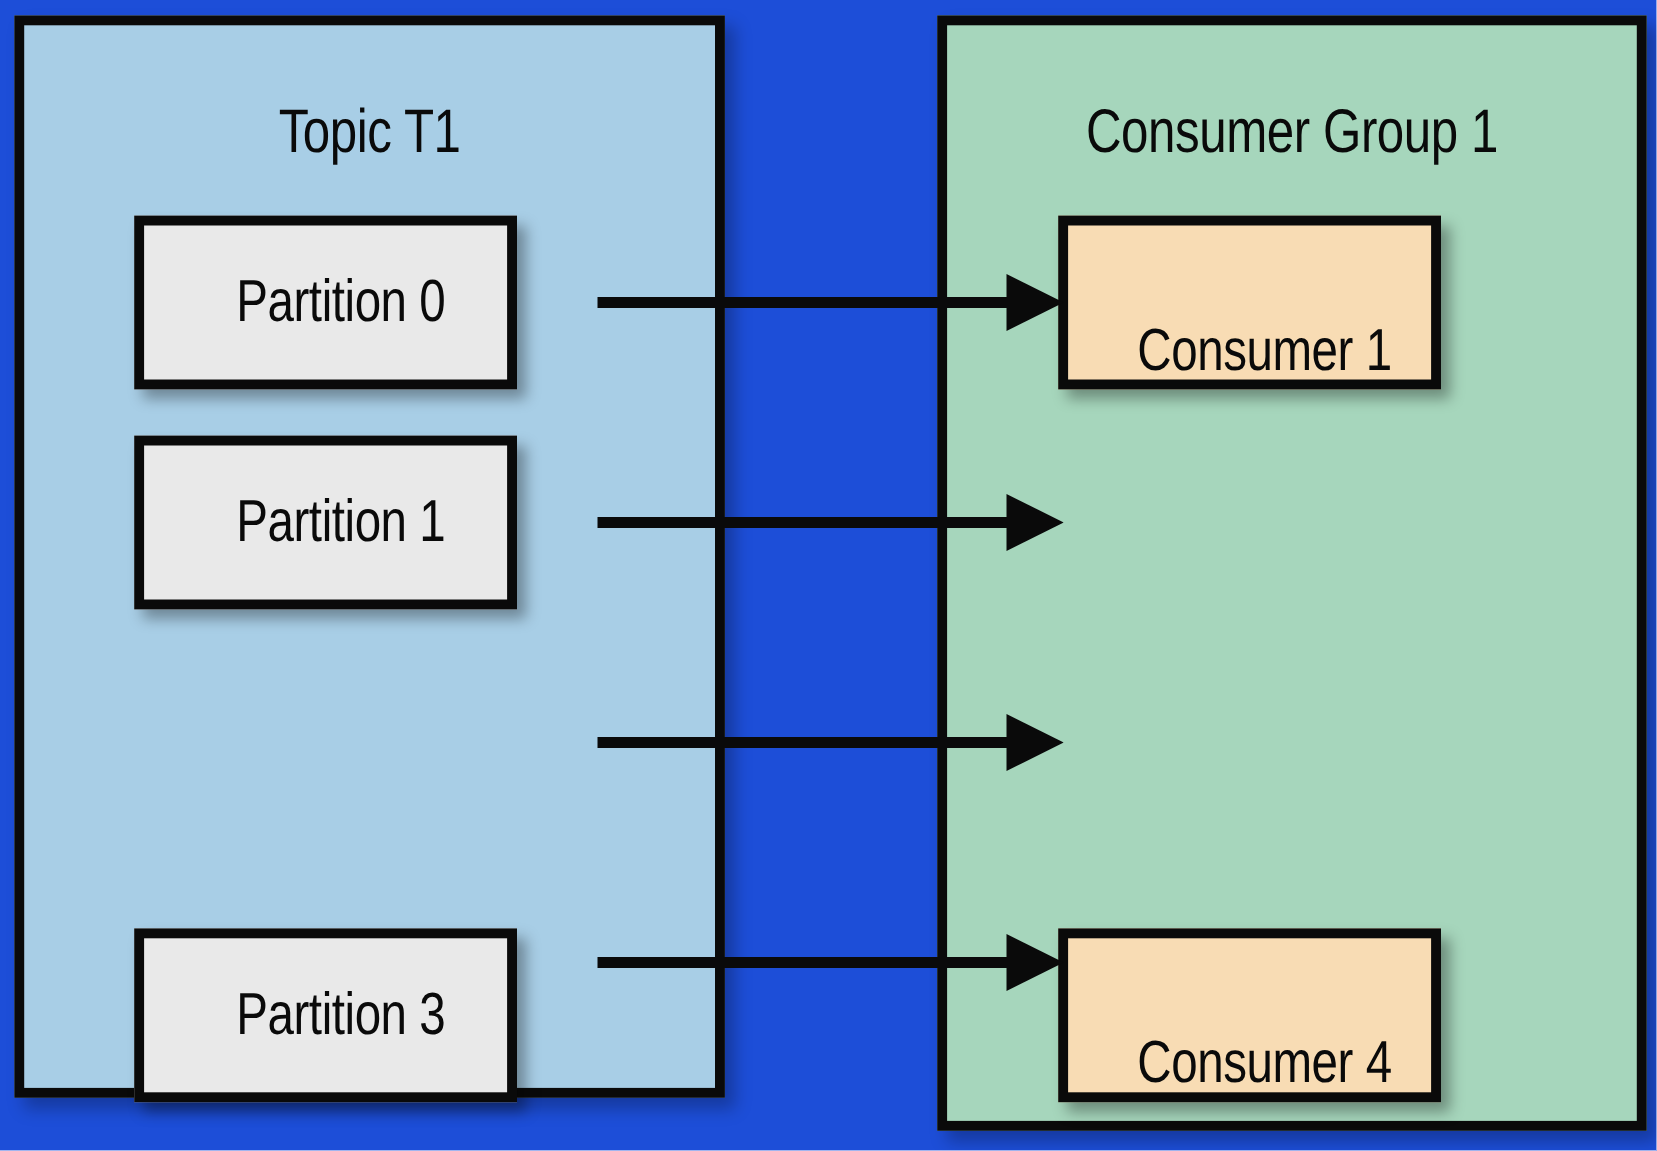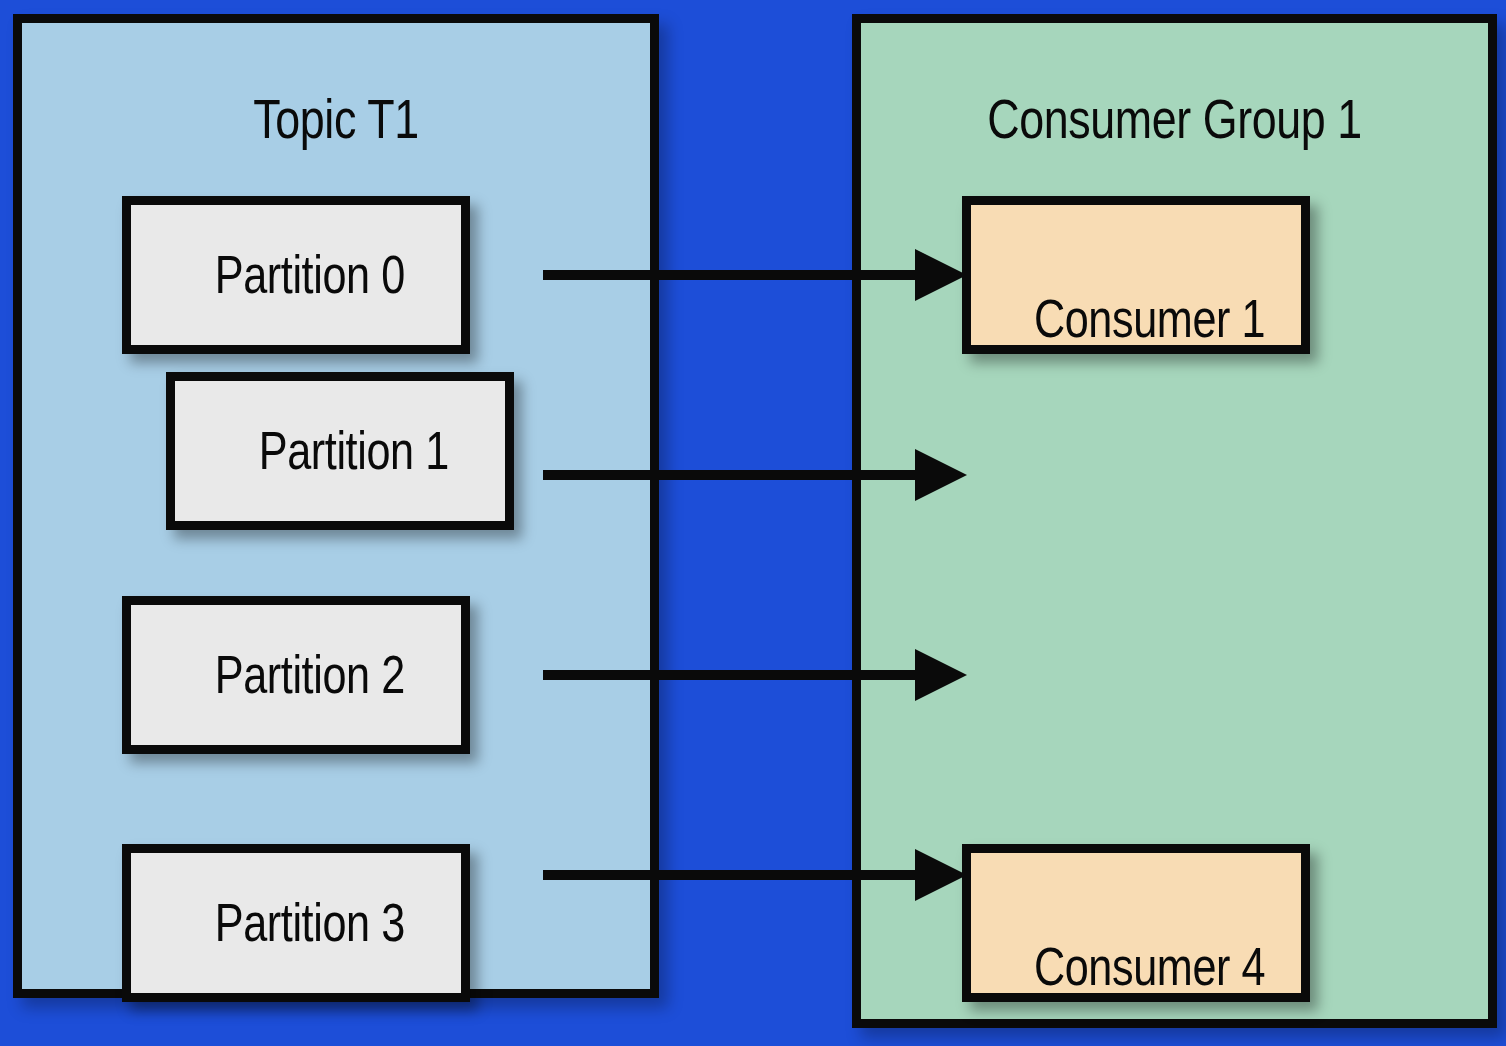--- a/index.html
+++ b/index.html
@@ -82,21 +82,21 @@
     font-size: 54px;
     line-height: 1;
     letter-spacing: -0.5px;
     transform: scaleX(0.80);
     white-space: nowrap;
     margin-top: -2px;
   }
 
   
   .row-0 { top: 196px; }
-  .row-1 { top: 372px; margin-left: 44px; }
+  .row-1 { top: 396px; }
   .row-2 { top: 596px; }
   .row-3 { top: 796px; margin-top: 48px; }
 
   
   .arrow {
     position: absolute;
     left: 543px;
     width: 424px;
     height: 58px;
     pointer-events: none;
@@ -118,23 +118,20 @@
 
   <div class="panel panel-group">
     <div class="panel-title">Consumer Group 1</div>
   </div>
 
   <div class="node-box partition row-0">
     <span class="node-label">Partition 0</span>
   </div>
   <div class="node-box partition row-1">
     <span class="node-label">Partition 1</span>
-  </div>
-  <div class="node-box partition row-2">
-    <span class="node-label">Partition 2</span>
   </div>
   <div class="node-box partition row-3">
     <span class="node-label">Partition 3</span>
   </div>
 
   <div class="node-box consumer row-0">
     <span class="node-label">Consumer 1</span>
   </div>
   <div class="node-box consumer row-3">
     <span class="node-label">Consumer 4</span>

